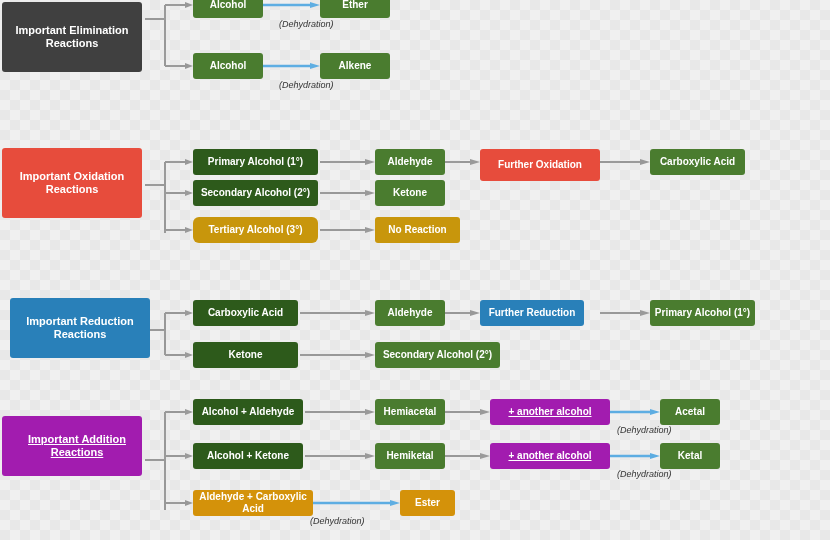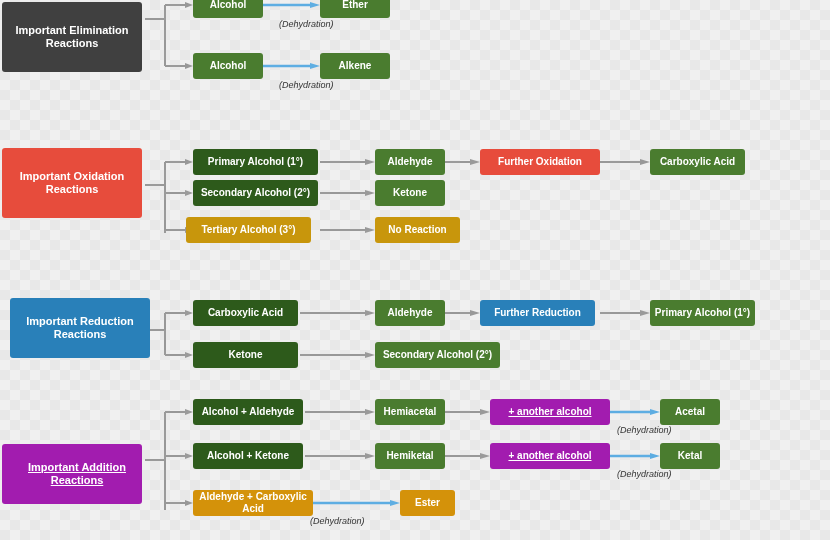--- a/index.html
+++ b/index.html
@@ -173,46 +173,46 @@
   </div>
 
   <div class="box box-red" style="left:2px;top:148px;width:140px;height:70px;font-size:11px;">
     Important Oxidation<br>Reactions
   </div>
 
   <div class="box box-blue" style="left:2px;top:298px;width:140px;height:60px;font-size:11px;margin-left:8px;">
     Important Reduction<br>Reactions
   </div>
 
-  <div class="box box-purple" style="left:2px;top:444px;width:140px;height:60px;font-size:11px;padding-left:14px;">
+  <div class="box box-purple" style="left:2px;top:416px;width:140px;height:60px;font-size:11px;padding-left:14px;">
     Important Addition<br>Reactions
   </div>
 
   <div class="box box-green" style="left:193px;top:-8px;width:70px;height:26px;">Alcohol</div>
   <div class="box box-green" style="left:320px;top:-8px;width:70px;height:26px;">Ether</div>
   <div class="label-text" style="left:279px;top:19px;">(Dehydration)</div>
 
   <div class="box box-green" style="left:193px;top:53px;width:70px;height:26px;">Alcohol</div>
   <div class="box box-green" style="left:320px;top:53px;width:70px;height:26px;">Alkene</div>
   <div class="label-text" style="left:279px;top:80px;">(Dehydration)</div>
 
   <div class="box box-dark-green" style="left:193px;top:149px;width:125px;height:26px;">Primary Alcohol (1°)</div>
   <div class="box box-green" style="left:375px;top:149px;width:70px;height:26px;">Aldehyde</div>
-  <div class="box box-red" style="left:480px;top:149px;width:120px;height:26px;">Further Oxidation</div>
+  <div class="box box-red" style="left:480px;top:149px;width:120px;height:32px;">Further Oxidation</div>
   <div class="box box-green" style="left:650px;top:149px;width:95px;height:26px;">Carboxylic Acid</div>
 
   <div class="box box-dark-green" style="left:193px;top:180px;width:125px;height:26px;">Secondary Alcohol (2°)</div>
   <div class="box box-green" style="left:375px;top:180px;width:70px;height:26px;">Ketone</div>
 
-  <div class="box box-gold" style="left:186px;top:217px;width:125px;height:26px;">Tertiary Alcohol (3°)</div>
+  <div class="box box-gold" style="left:193px;top:217px;width:125px;height:26px;border-radius:6px;">Tertiary Alcohol (3°)</div>
   <div class="box box-gold" style="left:375px;top:217px;width:85px;height:26px;">No Reaction</div>
 
   <div class="box box-dark-green" style="left:193px;top:300px;width:105px;height:26px;">Carboxylic Acid</div>
   <div class="box box-green" style="left:375px;top:300px;width:70px;height:26px;">Aldehyde</div>
-  <div class="box box-blue" style="left:480px;top:300px;width:115px;height:26px;">Further Reduction</div>
+  <div class="box box-blue" style="left:480px;top:300px;width:104px;height:26px;">Further Reduction</div>
   <div class="box box-green" style="left:650px;top:300px;width:105px;height:26px;">Primary Alcohol (1°)</div>
 
   <div class="box box-dark-green" style="left:193px;top:342px;width:105px;height:26px;">Ketone</div>
   <div class="box box-green" style="left:375px;top:342px;width:125px;height:26px;">Secondary Alcohol (2°)</div>
 
   <div class="box box-dark-green" style="left:193px;top:399px;width:110px;height:26px;">Alcohol + Aldehyde</div>
   <div class="box box-green" style="left:375px;top:399px;width:70px;height:26px;">Hemiacetal</div>
   <div class="box box-purple" style="left:490px;top:399px;width:120px;height:26px;">+ another alcohol</div>
   <div class="box box-green" style="left:660px;top:399px;width:60px;height:26px;">Acetal</div>
   <div class="label-text" style="left:617px;top:425px;">(Dehydration)</div>

